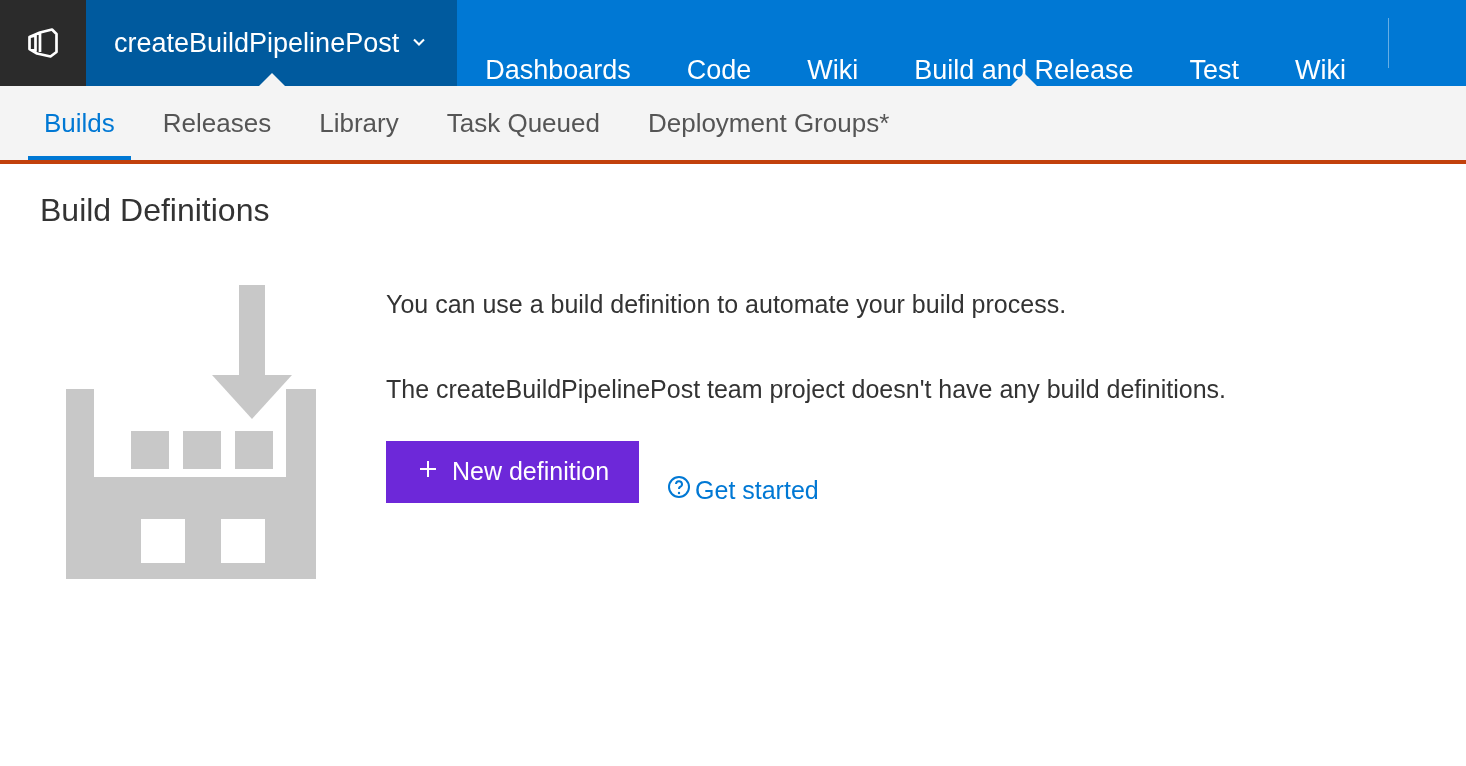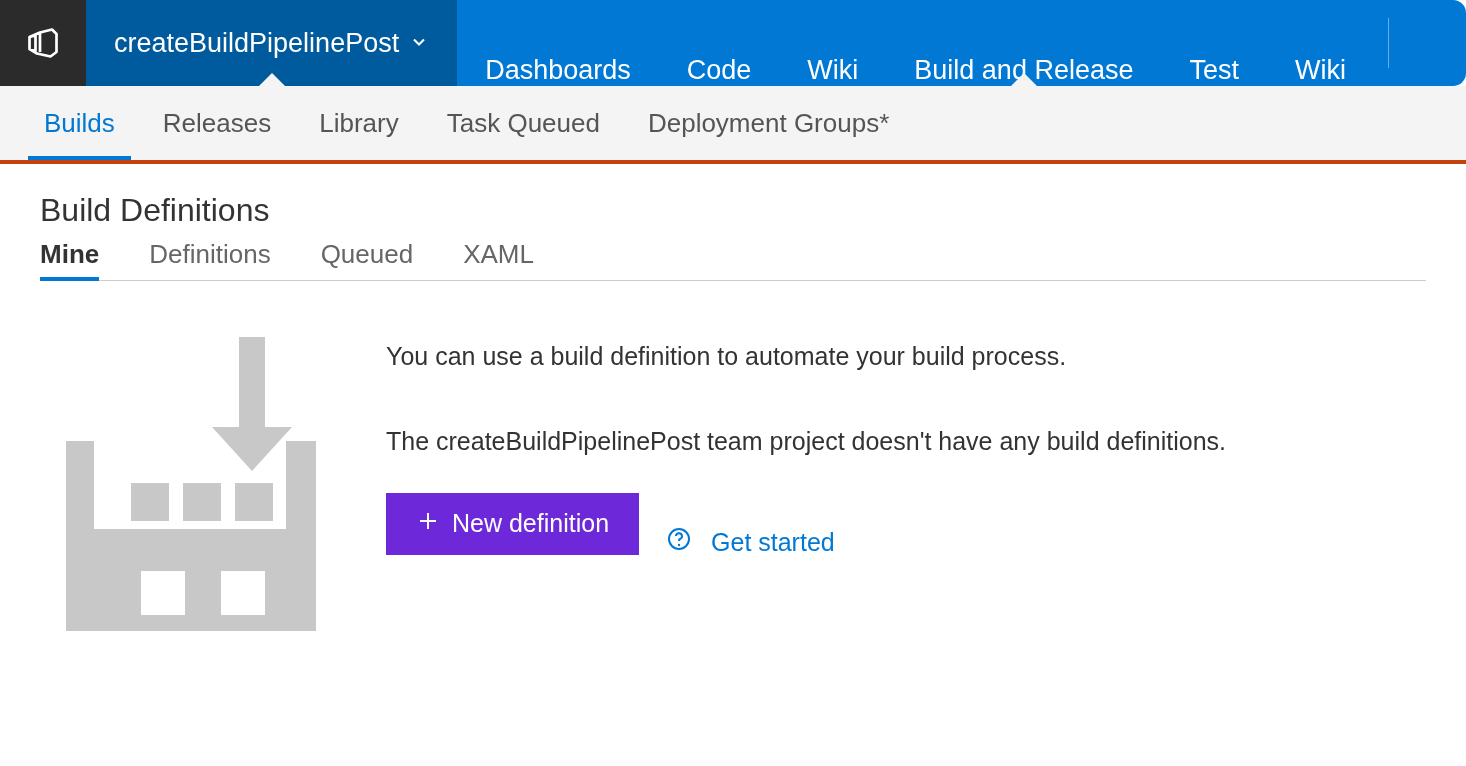--- a/index.html
+++ b/index.html
@@ -10,21 +10,20 @@
     }
     body {
       background: #ffffff;
       width: 1466px;
     }
     .top-nav {
       display: flex;
       align-items: stretch;
       height: 86px;
       background: #0078d4;
-      border-radius: 13px;
     }
     .logo-box {
       width: 86px;
       background: #2b2b2b;
       display: flex;
       align-items: center;
       justify-content: center;
     }
     .project-selector {
       background: #005a9e;
@@ -180,21 +179,21 @@
       display: flex;
       align-items: center;
       gap: 12px;
       cursor: pointer;
     }
     .link-btn {
       color: #0078d4;
       font-size: 25px;
       display: flex;
       align-items: center;
-      gap: 20px;
+      gap: 4px;
       cursor: pointer;
       margin-top: 37px;
     }
   </style>
 </head>
 <body>
 
 <div class="top-nav">
   <div class="logo-box">
     <svg width="36" height="36" viewBox="0 0 24 24">
@@ -247,34 +246,20 @@
     <span>Task Queued</span>
   </div>
   <div class="sub-nav-item">
     <span>Deployment Groups*</span>
   </div>
 </div>
 
 <div class="page-content">
   <h1 class="page-title">Build Definitions</h1>
 
-  <div class="content-tabs">
-    <div class="content-tab active">
-      <span>Mine</span>
-    </div>
-    <div class="content-tab">
-      <span>Definitions</span>
-    </div>
-    <div class="content-tab">
-      <span>Queued</span>
-    </div>
-    <div class="content-tab">
-      <span>XAML</span>
-    </div>
-  </div>
 
   <div class="empty-state">
     <div class="empty-illustration">
       <svg width="250" height="300" viewBox="0 0 250 300">
         <g fill="#c8c8c8">
 
           <rect x="173" y="6" width="26" height="100"></rect>
           <polygon points="146,96 226,96 186,140"></polygon>
 
           <path d="M50 110 L88 110 L88 198 L280 198 L280 110 L318 110 L318 300 L50 300 Z" transform="translate(-60,0) scale(1.0)"></path>

